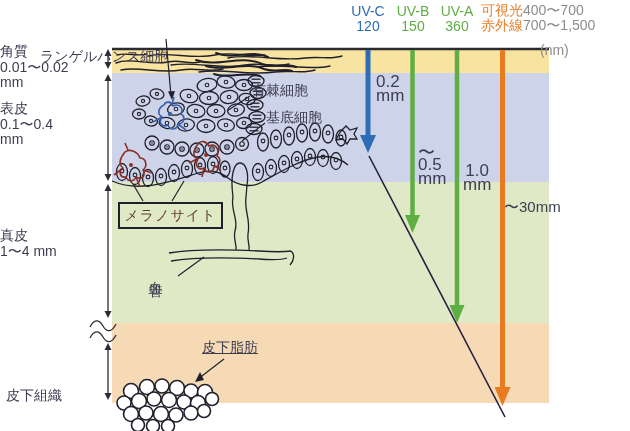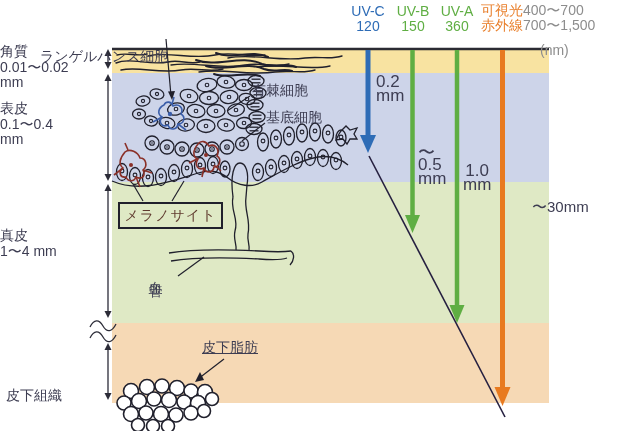--- a/index.html
+++ b/index.html
@@ -358,15 +358,15 @@
   </div>
   <div class="depth" style="left:418px;top:147px;">
     <div style="line-height:11px;">〜</div>
     <div>0.5</div>
     <div>mm</div>
   </div>
   <div class="depth" style="left:463px;top:164px;text-align:center;">
     <div>1.0</div>
     <div>mm</div>
   </div>
-  <div class="depth" style="left:504px;top:200px;font-size:15px;margin-left:28px;">〜30mm</div>
+  <div class="depth" style="left:504px;top:200px;font-size:15px;">〜30mm</div>
 
 </div>
 
 </body></html>

